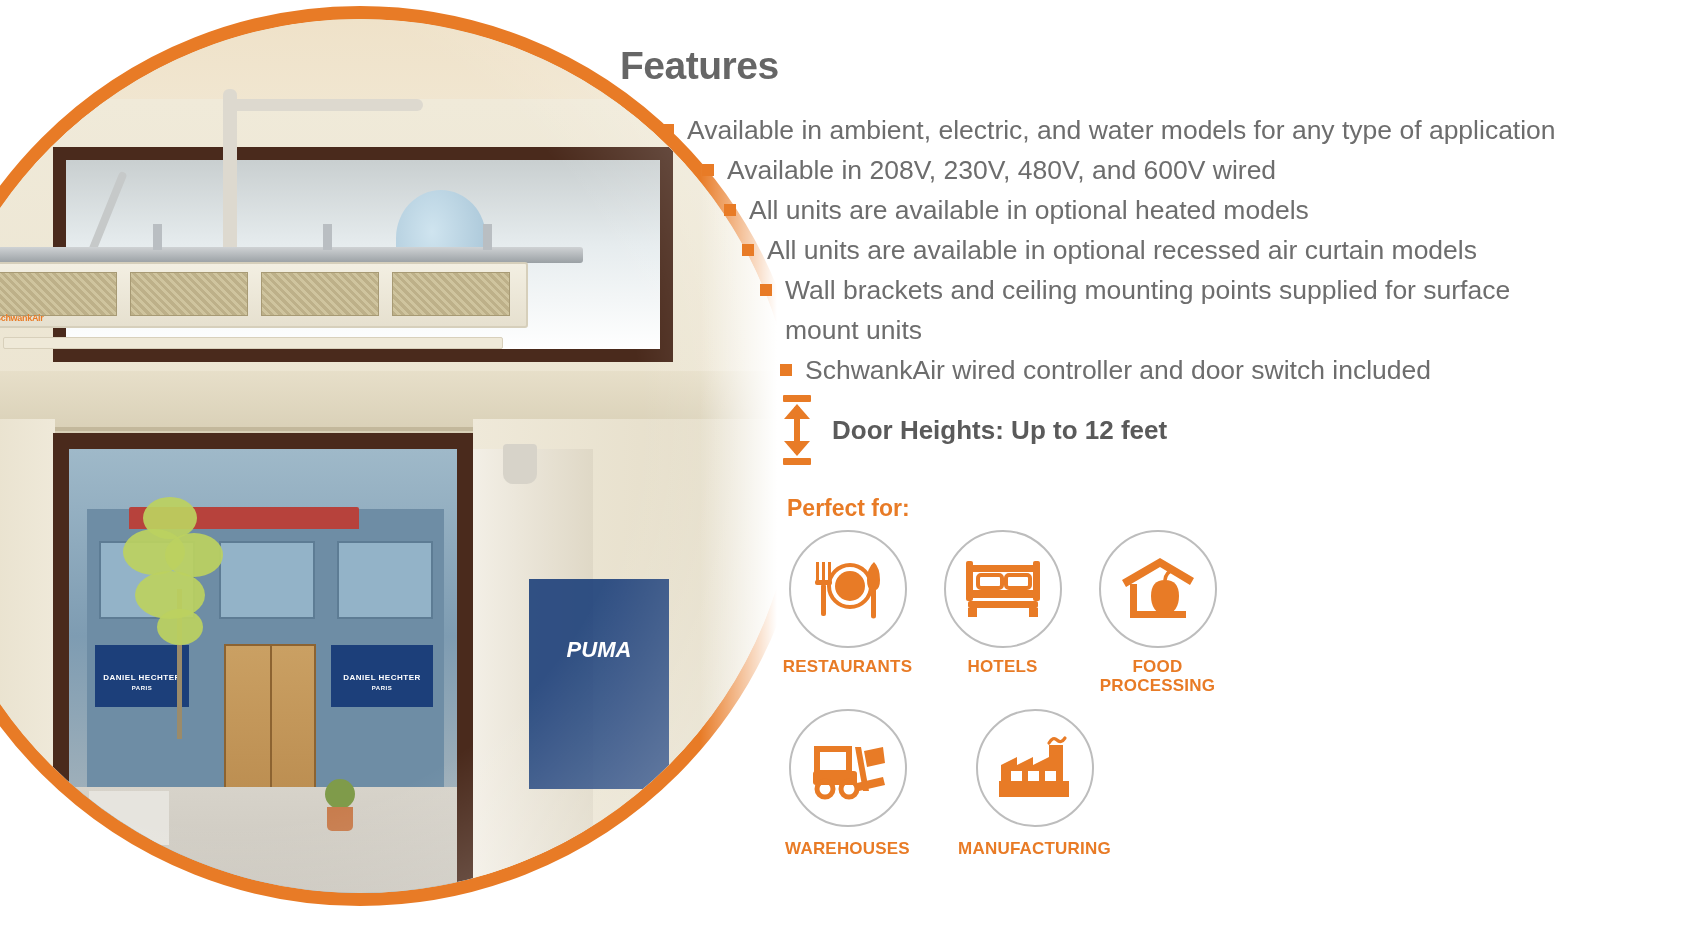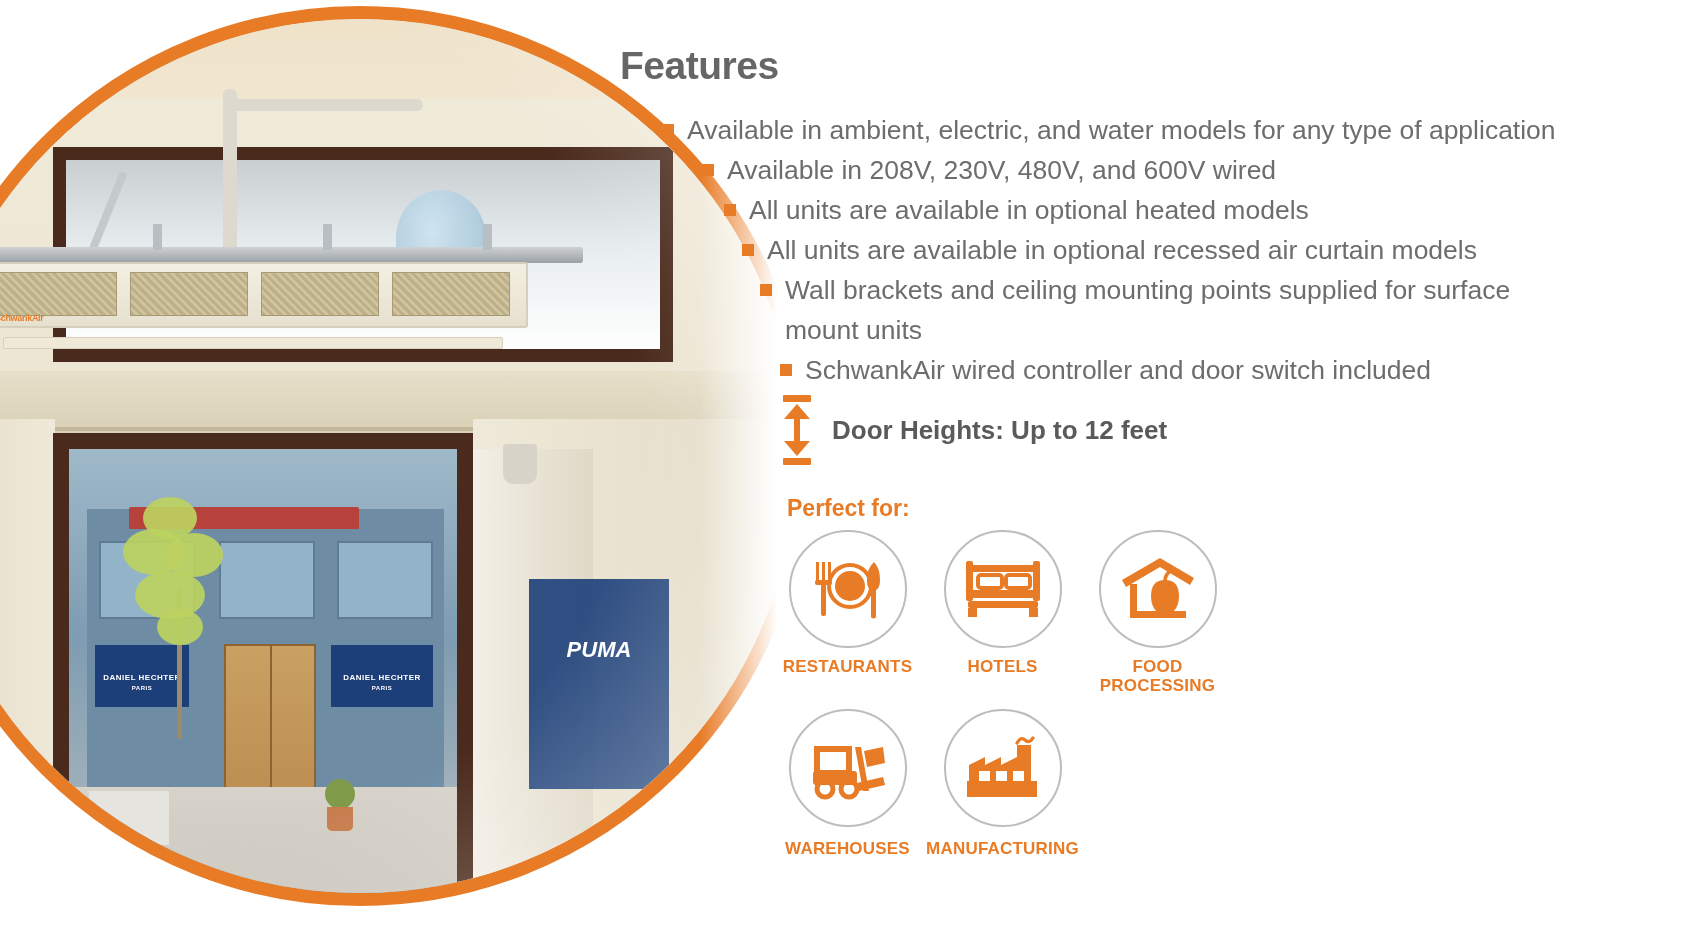--- a/index.html
+++ b/index.html
@@ -142,21 +142,21 @@
   .perfect-for { position:absolute; left:167px; top:495px;
     font-size:23px; font-weight:bold; color:#E87B26; }
 
   .icon-grid { position:absolute; left:150px; top:530px; width:640px; }
   .icon-row { display:flex; }
   .icon-cell { width:155px; display:flex; flex-direction:column; align-items:center; }
   .icon-circle { width:118px; height:118px; border-radius:50%; border:2px solid #bdbdbd;
     display:flex; align-items:center; justify-content:center; background:#fff; }
   .icon-label { margin-top:9px; font-size:17px; font-weight:bold; color:#E87B26;
     text-align:center; line-height:19px; letter-spacing:.2px; }
-  .row2 { margin-top:14px; }
+  .row2 { margin-top:14px;gap:32px; }
   .row2 .icon-label { margin-top:12px; }
 </style>
 </head>
 <body>
 
 <div id="stage">
 
   <div class="photo-wrap">
     <div class="photo-inner">
 

